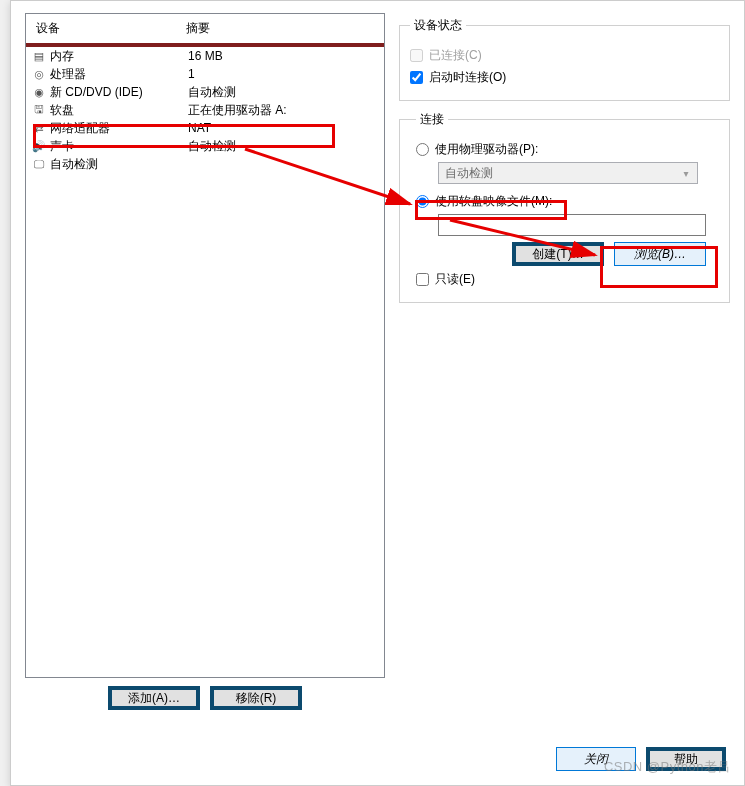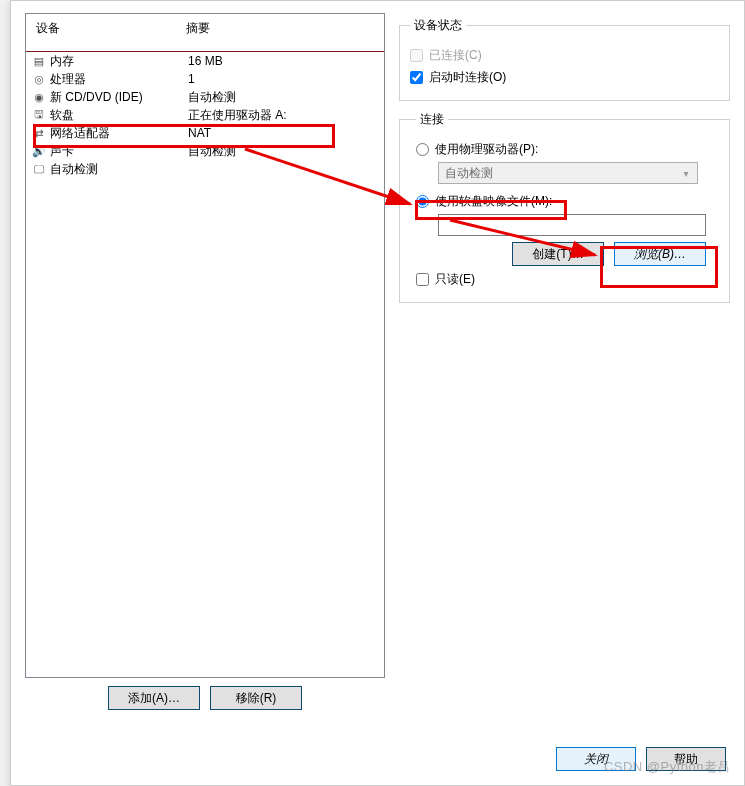--- a/index.html
+++ b/index.html
@@ -46,22 +46,22 @@
   .left-panel {
     width: 360px;
     border: 1px solid #828790;
     padding: 0;
     display: flex;
     flex-direction: column;
     height: 665px;
   }
   .dev-header {
     display: flex;
-    padding: 6px 10px 14px 10px;
-    border-bottom: 1px solid #7f1d1d;
+    padding: 6px 10px 6px 10px;
+    border-bottom: 4px solid #7f1d1d;
   }
   .dev-header .c1 { width: 150px; }
   .dev-header .c2 { flex: 1; }
   .dev-list { flex: 1; overflow: hidden; position: relative; }
   .dev-row {
     display: flex;
     align-items: center;
     padding: 2px 4px 2px 4px;
     height: 18px;
     white-space: nowrap;
@@ -123,21 +123,21 @@
     border: 1px solid #7a7a7a;
     background: #fff;
     margin-top: 4px;
   }
   .btn-row {
     display: flex; gap: 10px; justify-content: flex-end;
     margin-top: 6px; width: 268px;
   }
   .btn {
     min-width: 92px; height: 24px;
-    border: 1px solid #0c4a6e;
+    border: 4px solid #0c4a6e;
     background: #e1e1e1;
     display: inline-flex; align-items: center; justify-content: center;
     padding: 0 10px;
     cursor: default;
     font-size: 12px;
     font-family: inherit;
   }
   .btn.focus {
     border: 1px solid #0078d7;
     background: #e5f1fb;

